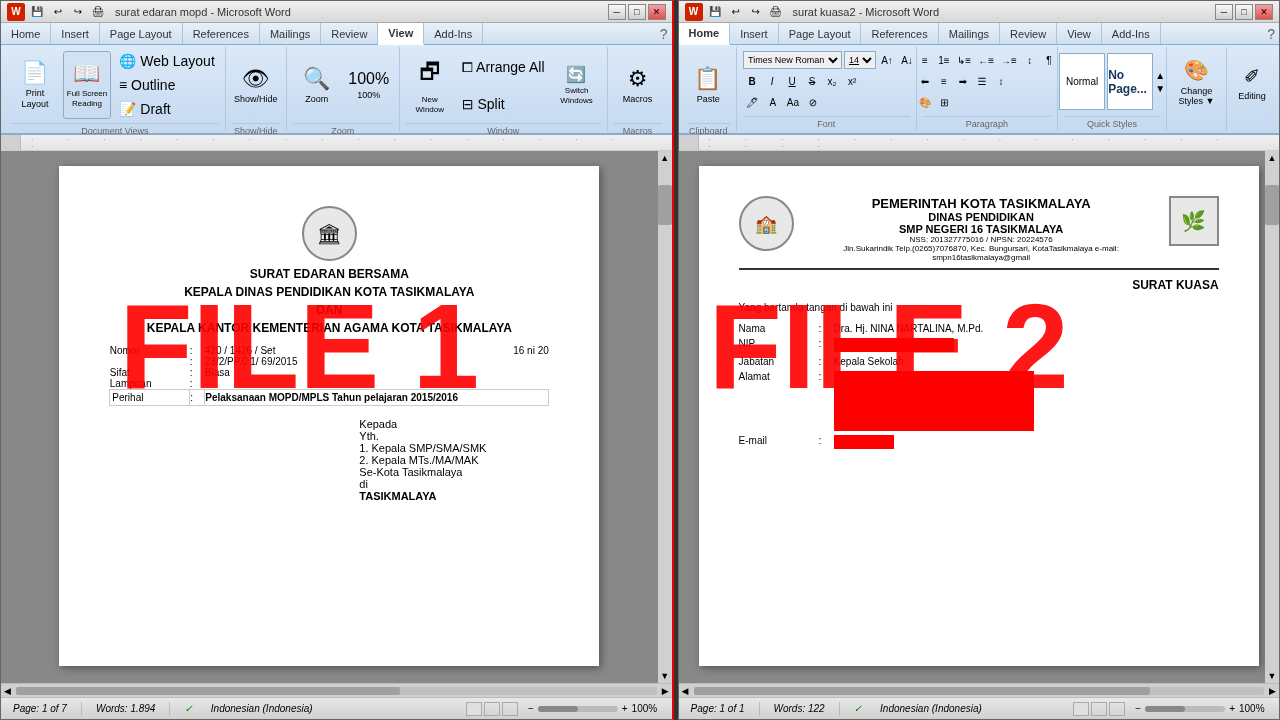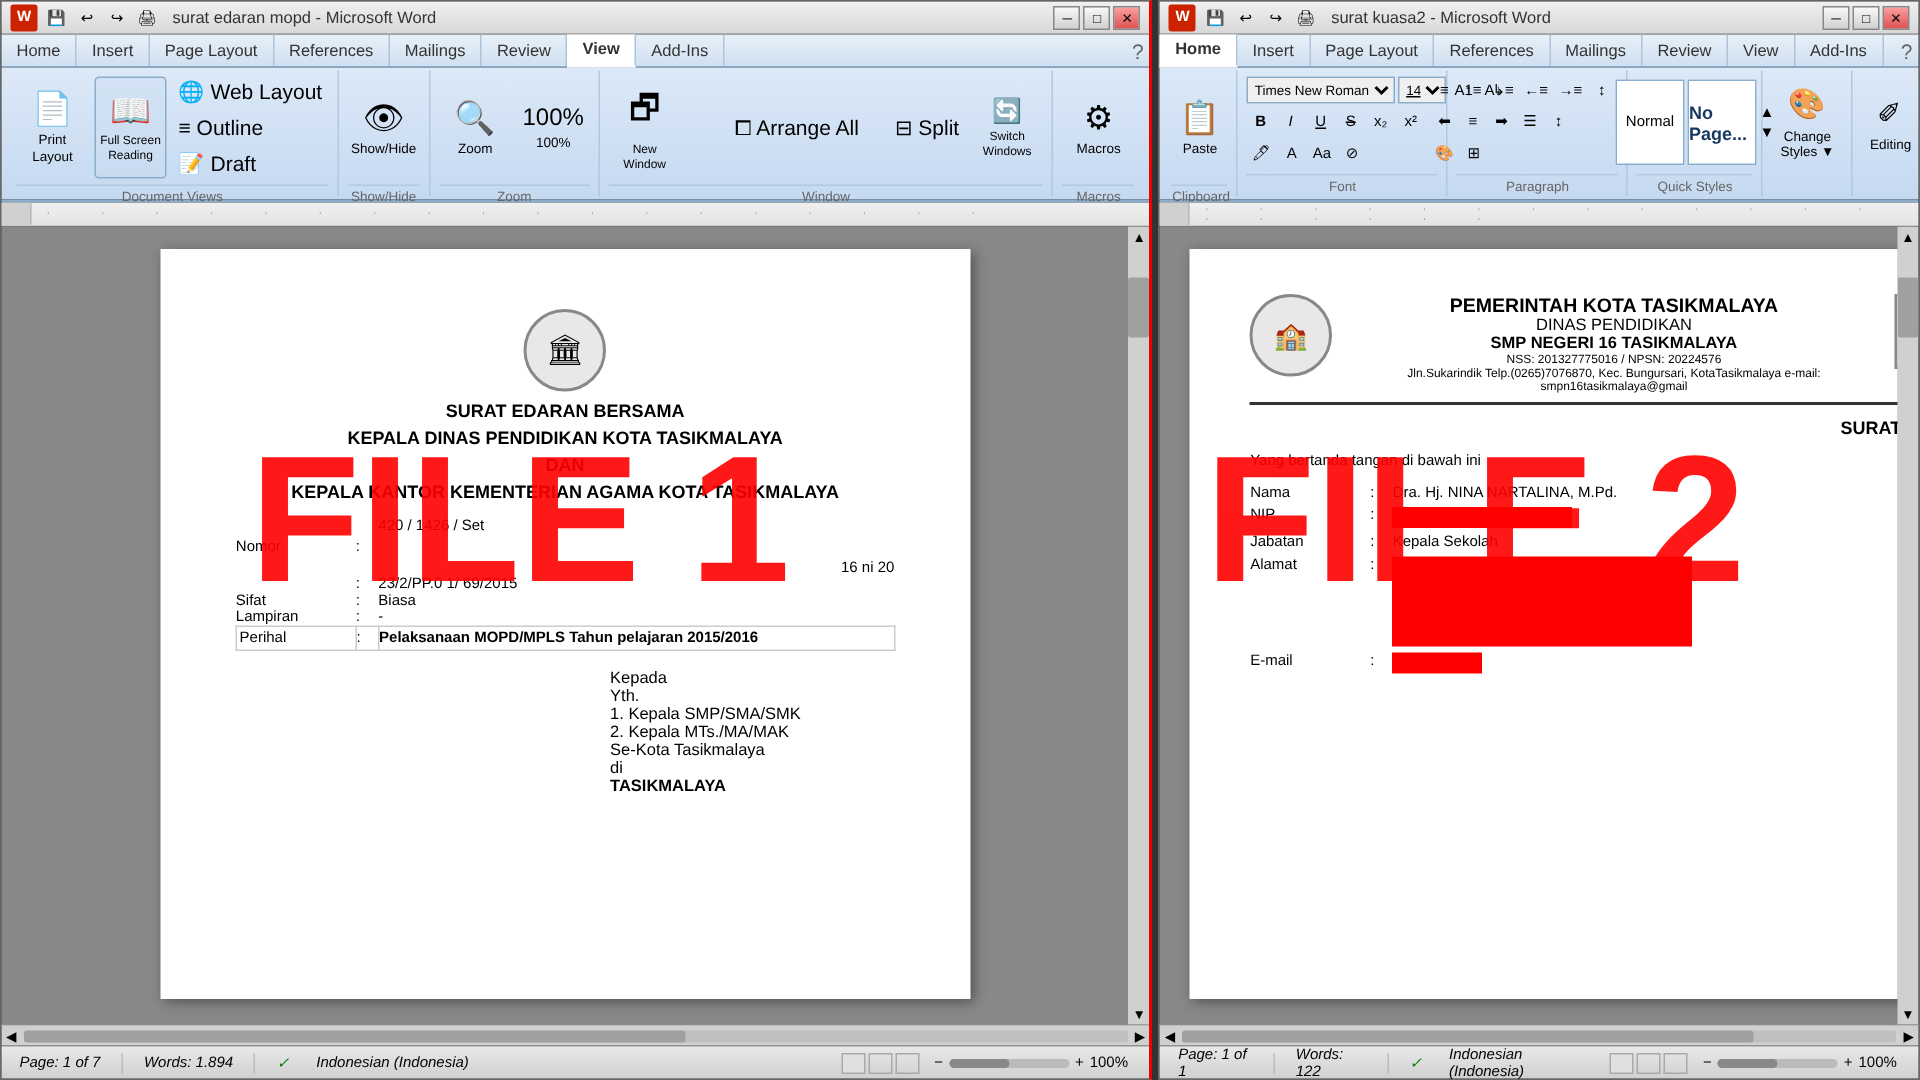--- a/index.html
+++ b/index.html
@@ -172,21 +172,21 @@
           </div>
           <div class="ribbon-group-label">Zoom</div>
         </div>
 
         <div class="ribbon-group">
           <div class="ribbon-group-content" style="gap:4px;">
             <div class="rib-btn-large">
               <div class="icon-large">🗗</div>
               <div class="label" style="font-size:8px;">New Window</div>
             </div>
-            <div style="display:flex; gap:16px; justify-content:center;margin-left:28px;">
+            <div style="display:flex; flex-direction:column; gap:16px; justify-content:center;">
               <div class="rib-btn-small">⧠ Arrange All</div>
               <div class="rib-btn-small">⊟ Split</div>
             </div>
             <div class="rib-btn-large">
               <div class="icon-large" style="font-size:16px;">🔄</div>
               <div class="label" style="font-size:8px;">Switch Windows</div>
             </div>
           </div>
           <div class="ribbon-group-label">Window</div>
         </div>
@@ -226,21 +226,21 @@
           <div class="doc-title">DAN</div>
           <div class="doc-title" style="margin-bottom:10px;">KEPALA KANTOR KEMENTERIAN AGAMA KOTA TASIKMALAYA</div>
 
           <table style="width:100%; border-collapse:collapse; font-size:10px;">
             <tbody>
                 <tr>
               <td style="width:80px;">Nomor</td>
               <td style="width:15px;">:</td>
               <td>
                 <span>420 / 1426 / Set</span>
-                <span style="float:right;margin-top:28px;">16   ni 20</span>
+                <span style="float:right;">16   ni 20</span>
               </td>
             </tr>
             <tr>
               <td></td>
               <td>:</td>
               <td>23/2/PP.0  1/  69/2015</td>
             </tr>
             <tr>
               <td>Sifat</td>
               <td>:</td>
@@ -470,21 +470,21 @@
         <div class="doc-right-page" style="position:relative;">
 
           <div class="file-overlay file2-overlay">FILE 2</div>
 
           <div class="doc-letterhead">
             <div style="width:55px; height:55px; border:2px solid #888; border-radius:50%; display:flex; align-items:center; justify-content:center; background:#e8e8e8; flex-shrink:0;">
               <div style="font-size:18px;">🏫</div>
             </div>
             <div class="doc-lh-text">
               <div class="doc-lh-title">PEMERINTAH KOTA TASIKMALAYA</div>
-              <div class="doc-lh-sub" style="font-weight:normal;">DINAS PENDIDIKAN</div>
+              <div class="doc-lh-sub" style="font-weight:bold;">DINAS PENDIDIKAN</div>
               <div class="doc-lh-sub" style="font-weight:bold;">SMP NEGERI 16 TASIKMALAYA</div>
               <div class="doc-lh-info">NSS: 201327775016 / NPSN: 20224576</div>
               <div class="doc-lh-info">Jln.Sukarindik  Telp.(0265)7076870, Kec. Bungursari, KotaTasikmalaya  e-mail: smpn16tasikmalaya@gmail</div>
             </div>
             <div style="width:50px; height:50px; border:2px solid #888; display:flex; align-items:center; justify-content:center; background:#e8e8e8; flex-shrink:0;">
               <div style="font-size:20px; color:#2a6600;">🌿</div>
             </div>
           </div>
 
           <div style="text-align:right; font-size:12px; font-weight:bold; margin-bottom:10px;">

